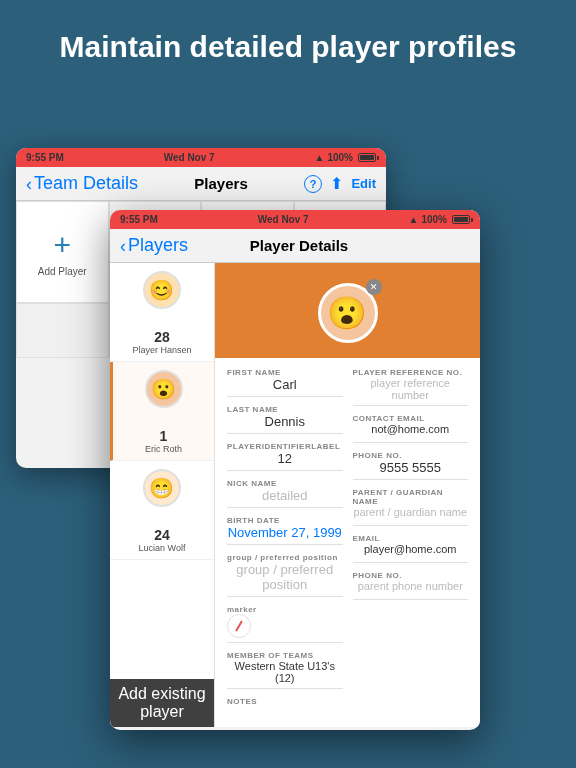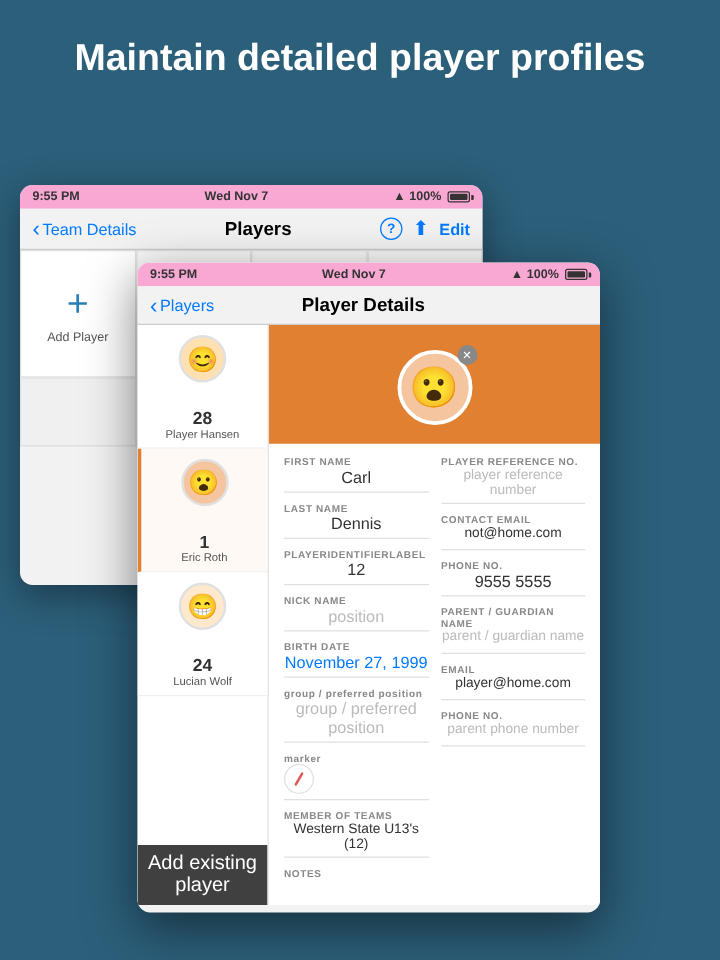--- a/index.html
+++ b/index.html
@@ -41,21 +41,21 @@
       width: 370px;
       background: #f2f2f2;
       border-radius: 10px;
       box-shadow: 0 12px 40px rgba(0,0,0,0.5);
       overflow: hidden;
       z-index: 10;
     }
 
     
     .status-bar {
-      background: #f9a8d4;
+      background: #ef4444;
       display: flex;
       justify-content: space-between;
       align-items: center;
       padding: 4px 10px;
       font-size: 10px;
       font-weight: 600;
       color: #333;
     }
     .status-bar .time { font-weight: 700; font-size: 10px; }
     .status-icons { display: flex; align-items: center; gap: 3px; font-size: 10px; }
@@ -88,21 +88,21 @@
     .nav-bar {
       background: #f2f2f2;
       border-bottom: 1px solid #ccc;
       display: flex;
       align-items: center;
       justify-content: space-between;
       padding: 6px 10px;
     }
     .nav-back {
       color: #007aff;
-      font-size: 13px;
+      font-size: 18px;
       display: flex;
       align-items: center;
       gap: 2px;
     }
     .nav-back::before {
       content: '‹';
       font-size: 18px;
       line-height: 1;
       color: #007aff;
     }
@@ -407,21 +407,21 @@
             <div class="field-value">Dennis</div>
           </div>
 
           <div class="field-group">
             <div class="field-label">PlayerIdentifierLabel</div>
             <div class="field-value">12</div>
           </div>
 
           <div class="field-group">
             <div class="field-label">NICK NAME</div>
-            <div class="field-value placeholder">position</div>
+            <div class="field-value placeholder">detailed</div>
           </div>
 
           <div class="field-group">
             <div class="field-label">BIRTH DATE</div>
             <div class="field-value blue">November 27, 1999</div>
           </div>
 
           <div class="field-group">
             <div class="field-label" style="text-transform:none;">group / preferred position</div>
             <div class="field-value placeholder">group / preferred position</div>

